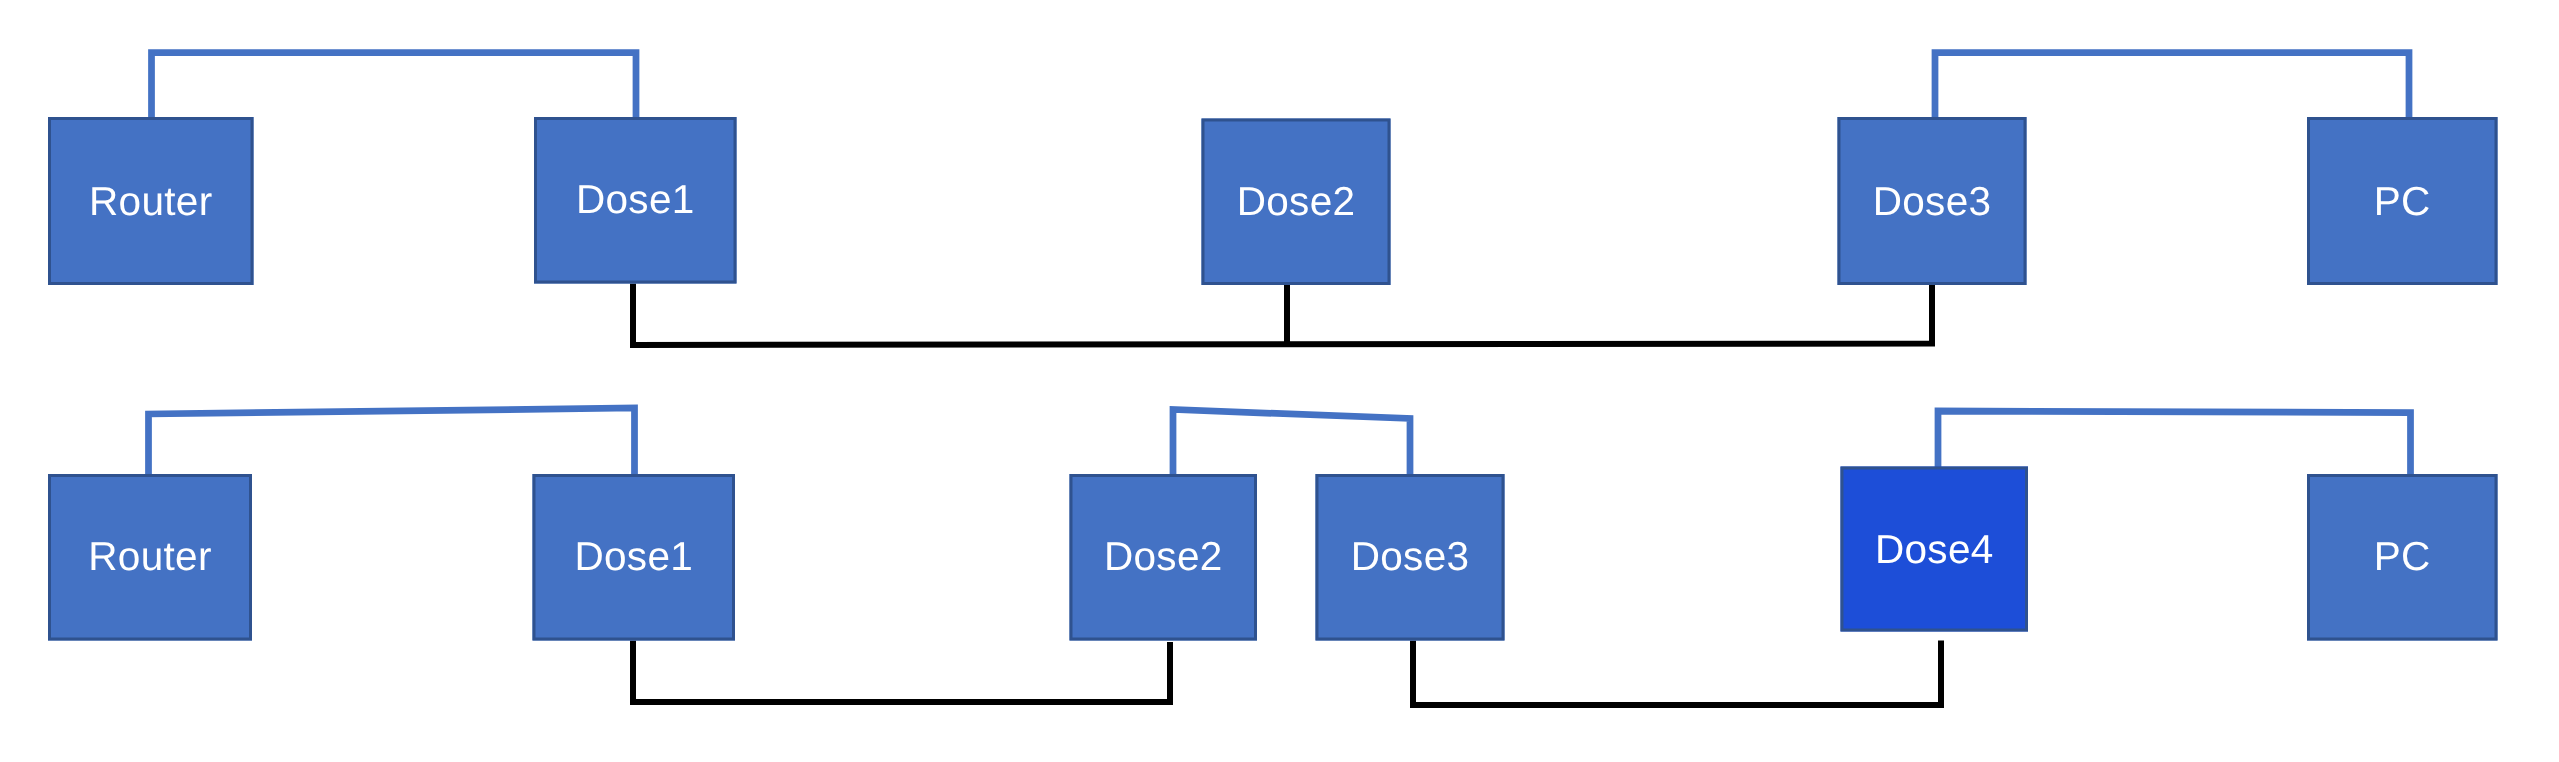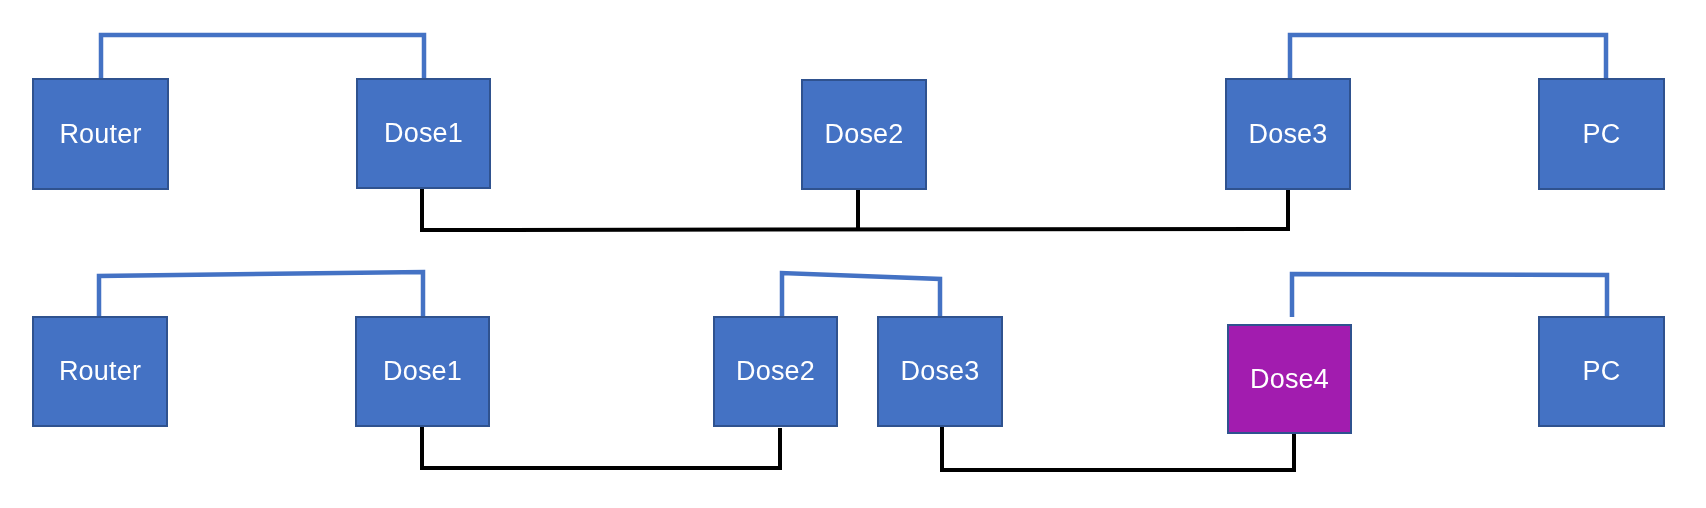--- a/index.html
+++ b/index.html
@@ -73,19 +73,19 @@
     </div>
     <div class="node" style="left: 355px; top: 316px; width: 135px; height: 111px; background: rgb(68, 114, 196); border: 2px solid rgb(47, 82, 143); color: rgb(255, 255, 255);">
       <span>Dose1</span>
     </div>
     <div class="node" style="left: 713px; top: 316px; width: 125px; height: 111px; background: rgb(68, 114, 196); border: 2px solid rgb(47, 82, 143); color: rgb(255, 255, 255);">
       <span>Dose2</span>
     </div>
     <div class="node" style="left: 877px; top: 316px; width: 126px; height: 111px; background: rgb(68, 114, 196); border: 2px solid rgb(47, 82, 143); color: rgb(255, 255, 255);">
       <span>Dose3</span>
     </div>
-    <div class="node" style="left: 1227px; top: 324px; width: 125px; height: 110px; background: #a21caf; border: 2px solid rgb(47, 82, 143); color: rgb(255, 255, 255);">
+    <div class="node" style="left: 1227px; top: 311px; width: 125px; height: 110px; background: #1d4ed8; border: 2px solid rgb(47, 82, 143); color: rgb(255, 255, 255);">
       <span>Dose4</span>
     </div>
     <div class="node" style="left: 1538px; top: 316px; width: 127px; height: 111px; background: rgb(68, 114, 196); border: 2px solid rgb(47, 82, 143); color: rgb(255, 255, 255);">
       <span>PC</span>
     </div>
   </div>
 
 </body></html>

